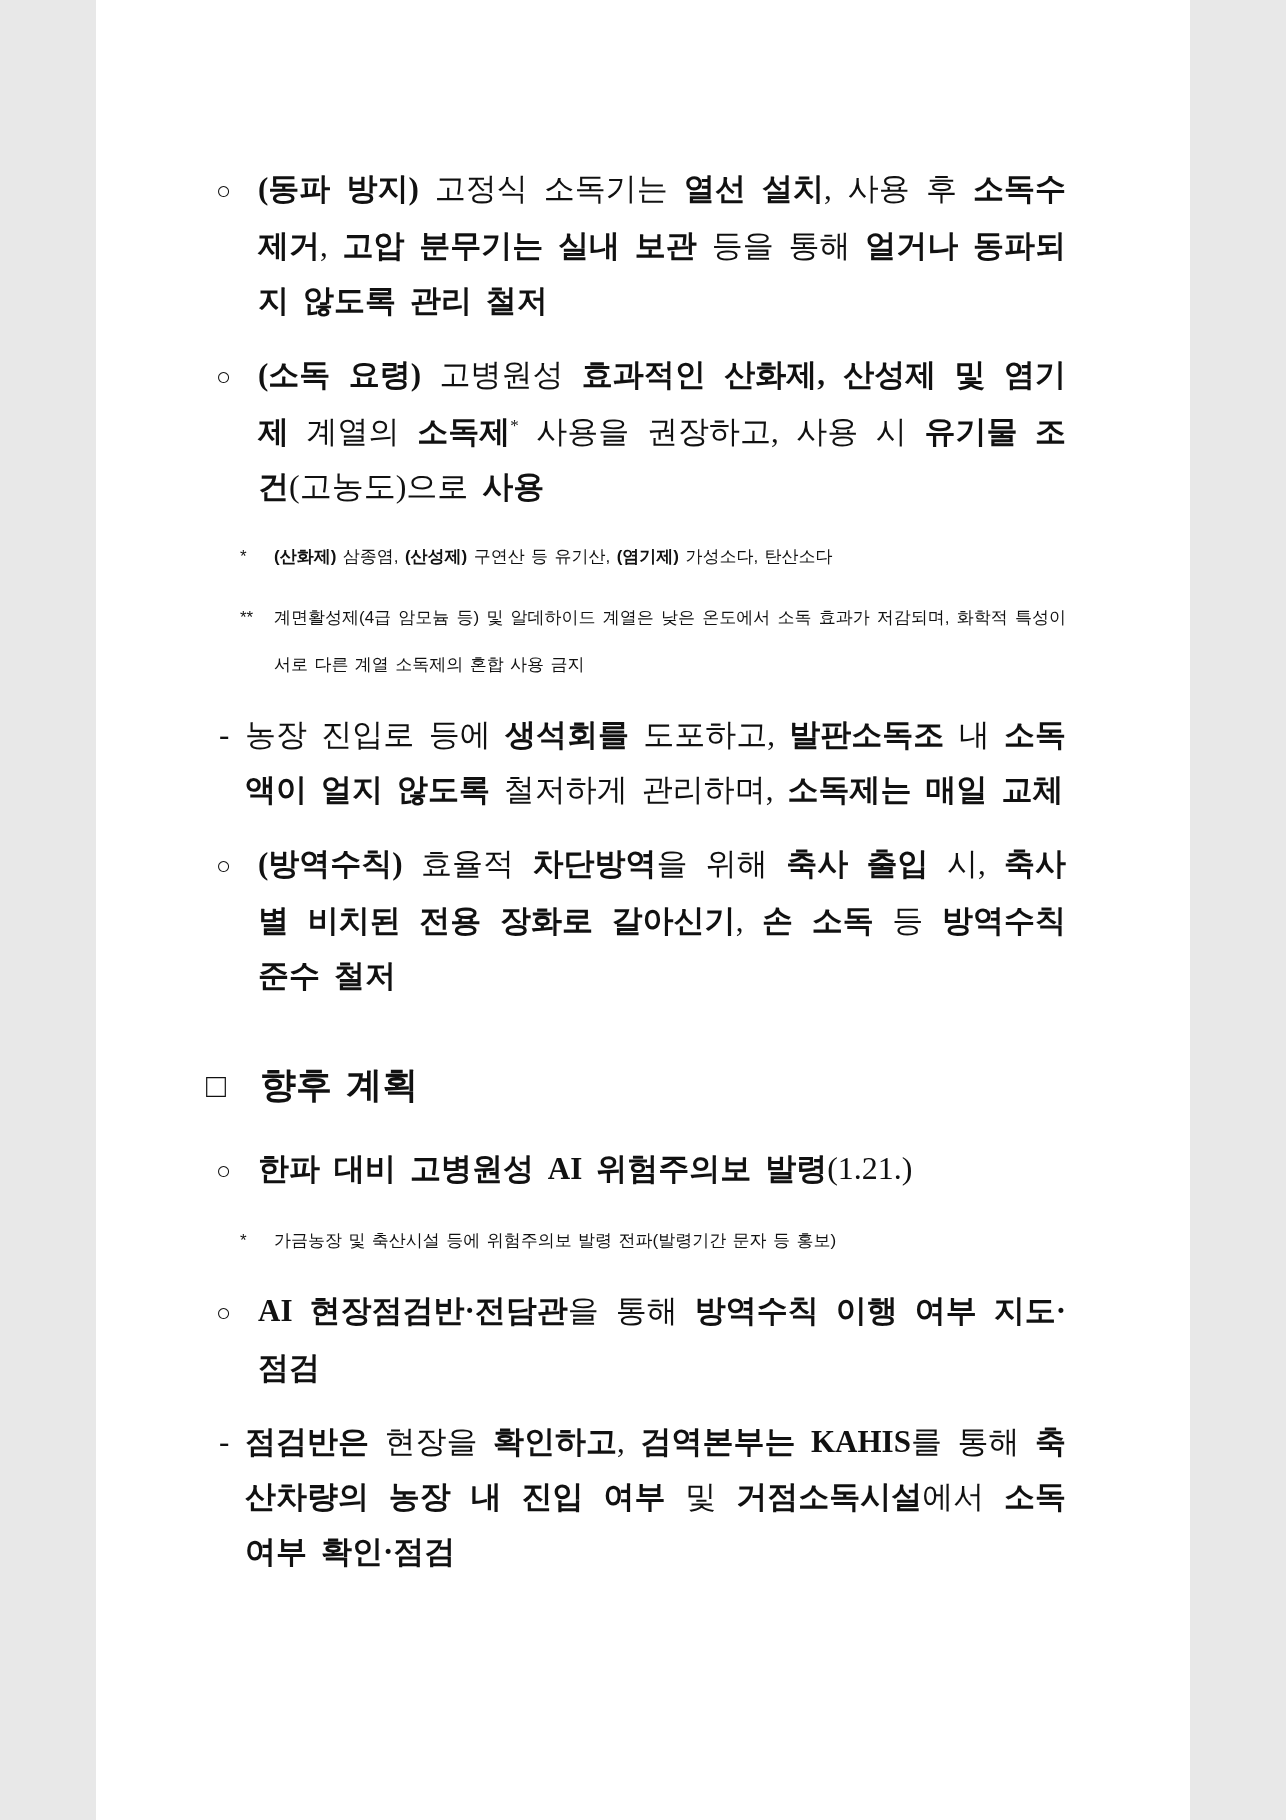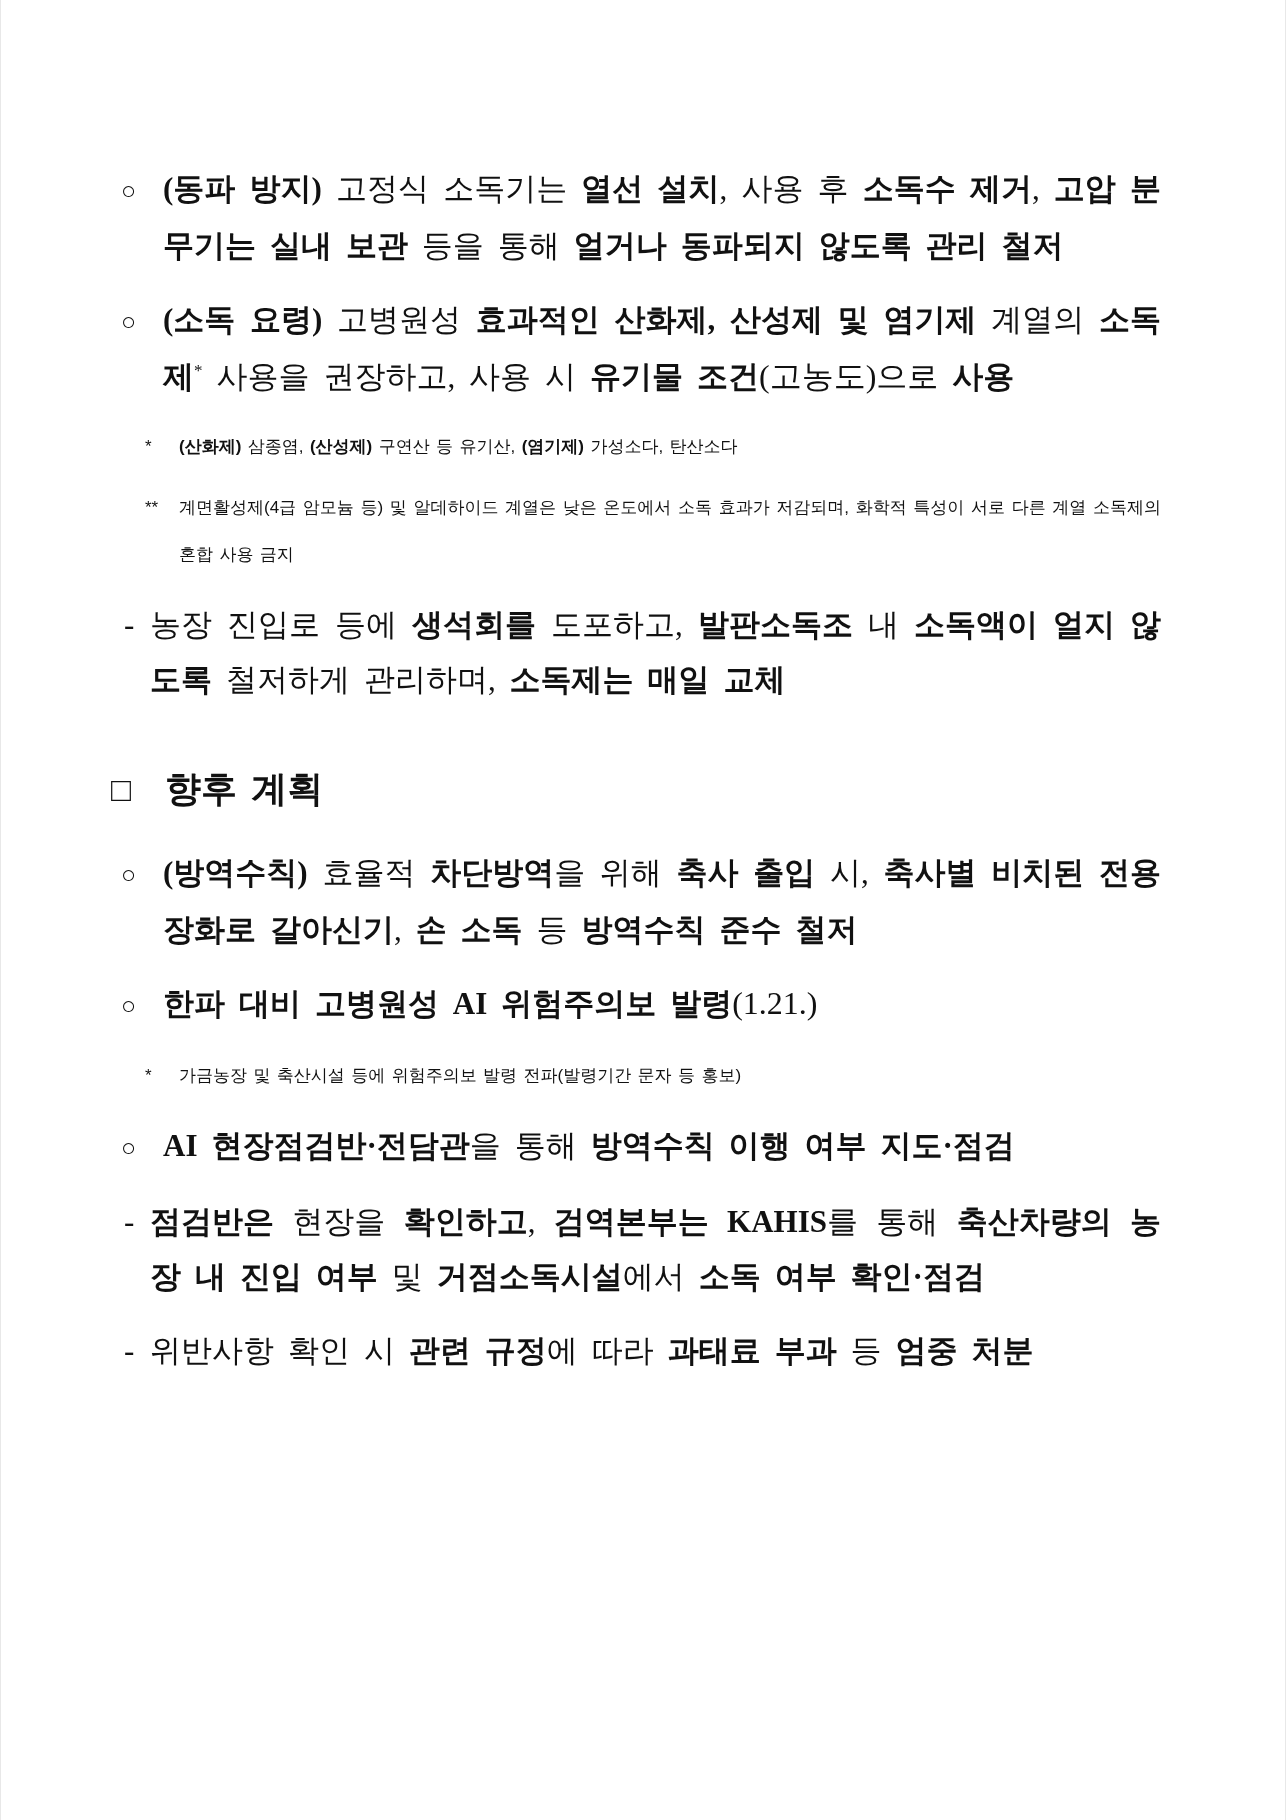--- a/index.html
+++ b/index.html
@@ -2,21 +2,21 @@
 <html lang="ko"><head>
 <meta charset="utf-8">
 <style>
   html, body {
     margin: 0;
     padding: 0;
     background: #e8e8e8;
   }
   .page {
     position: relative;
-    width: 1284px;
+    width: 1094px;
     height: 1820px;
     margin: 0 auto;
     background: #ffffff;
     overflow: hidden;
     color: #111111;
     font-family: "Liberation Serif", "DejaVu Serif", serif;
   }
   .doc {
     box-sizing: border-box;
     padding: 142px 124px 0 118px;
@@ -81,21 +81,20 @@
 </head>
 <body>
 
 <div class="page">
   <div class="doc" id="doc-body">
       <div class="para main"><span class="marker">○</span><span><span class="bold">(동파 방지)</span><span> 고정식 소독기는 </span><span class="bold">열선 설치</span><span>, 사용 후 </span><span class="bold">소독수 제거</span><span>, </span><span class="bold">고압 분무기는 실내 보관</span><span> 등을 통해 </span><span class="bold">얼거나 동파되지 않도록 관리 철저</span></span></div>
       <div class="para main"><span class="marker">○</span><span><span class="bold">(소독 요령)</span><span> 고병원성 </span><span class="bold">효과적인 산화제, 산성제 및 염기제</span><span> 계열의 </span><span class="bold">소독제</span><sup class="fnref">*</sup><span> 사용을 권장하고, 사용 시 </span><span class="bold">유기물 조건</span><span class="small">(고농도)</span><span>으로 </span><span class="bold">사용</span></span></div>
       <div class="para footnote"><span class="marker">*</span><span><span class="bold">(산화제)</span><span> 삼종염, </span><span class="bold">(산성제)</span><span> 구연산 등 유기산, </span><span class="bold">(염기제)</span><span> 가성소다, 탄산소다</span></span></div>
       <div class="para footnote"><span class="marker">**</span><span><span>계면활성제(4급 암모늄 등) 및 알데하이드 계열은 낮은 온도에서 소독 효과가 저감되며, 화학적 특성이 서로 다른 계열 소독제의 혼합 사용 금지</span></span></div>
       <div class="para dash"><span class="marker">-</span><span><span>농장 진입로 등에 </span><span class="bold">생석회를</span><span> 도포하고, </span><span class="bold">발판소독조</span><span> 내 </span><span class="bold">소독액이 얼지 않도록</span><span> 철저하게 관리하며, </span><span class="bold">소독제는 매일 교체</span></span></div>
+      <div class="para main"><span class="marker">○</span><span><span class="bold">(방역수칙)</span><span> 효율적 </span><span class="bold">차단방역</span><span>을 위해 </span><span class="bold">축사 출입</span><span> 시, </span><span class="bold">축사별 비치된 전용 장화로 갈아신기</span><span>, </span><span class="bold">손 소독</span><span> 등 </span><span class="bold">방역수칙 준수 철저</span></span></div>
       <div class="para heading"><span class="marker">□</span><span><span class="bold">향후 계획</span></span></div>
-      <div class="para main"><span class="marker">○</span><span><span class="bold">(방역수칙)</span><span> 효율적 </span><span class="bold">차단방역</span><span>을 위해 </span><span class="bold">축사 출입</span><span> 시, </span><span class="bold">축사별 비치된 전용 장화로 갈아신기</span><span>, </span><span class="bold">손 소독</span><span> 등 </span><span class="bold">방역수칙 준수 철저</span></span></div>
       <div class="para main"><span class="marker">○</span><span><span class="bold">한파 대비 고병원성 AI 위험주의보 발령</span><span class="small">(1.21.)</span></span></div>
       <div class="para footnote"><span class="marker">*</span><span><span>가금농장 및 축산시설 등에 위험주의보 발령 전파(발령기간 문자 등 홍보)</span></span></div>
       <div class="para main"><span class="marker">○</span><span><span class="bold">AI 현장점검반·전담관</span><span>을 통해 </span><span class="bold">방역수칙 이행 여부 지도·점검</span></span></div>
       <div class="para dash"><span class="marker">-</span><span><span class="bold">점검반은</span><span> 현장을 </span><span class="bold">확인하고</span><span>, </span><span class="bold">검역본부는</span><span> </span><span class="bold">KAHIS</span><span>를 통해 </span><span class="bold">축산차량의 농장 내 진입 여부</span><span> 및 </span><span class="bold">거점소독시설</span><span>에서 </span><span class="bold">소독 여부 확인·점검</span></span></div>
-      <div class="para dash"><span class="marker">-</span><span><span>위반사항 확인 시 </span><span class="bold">관련 규정</span><span>에 따라 </span><span class="bold">과태료 부과</span><span> 등 </span><span class="bold">엄중 처분</span></span></div>
     </div>
 </div>
 
 </body></html>

